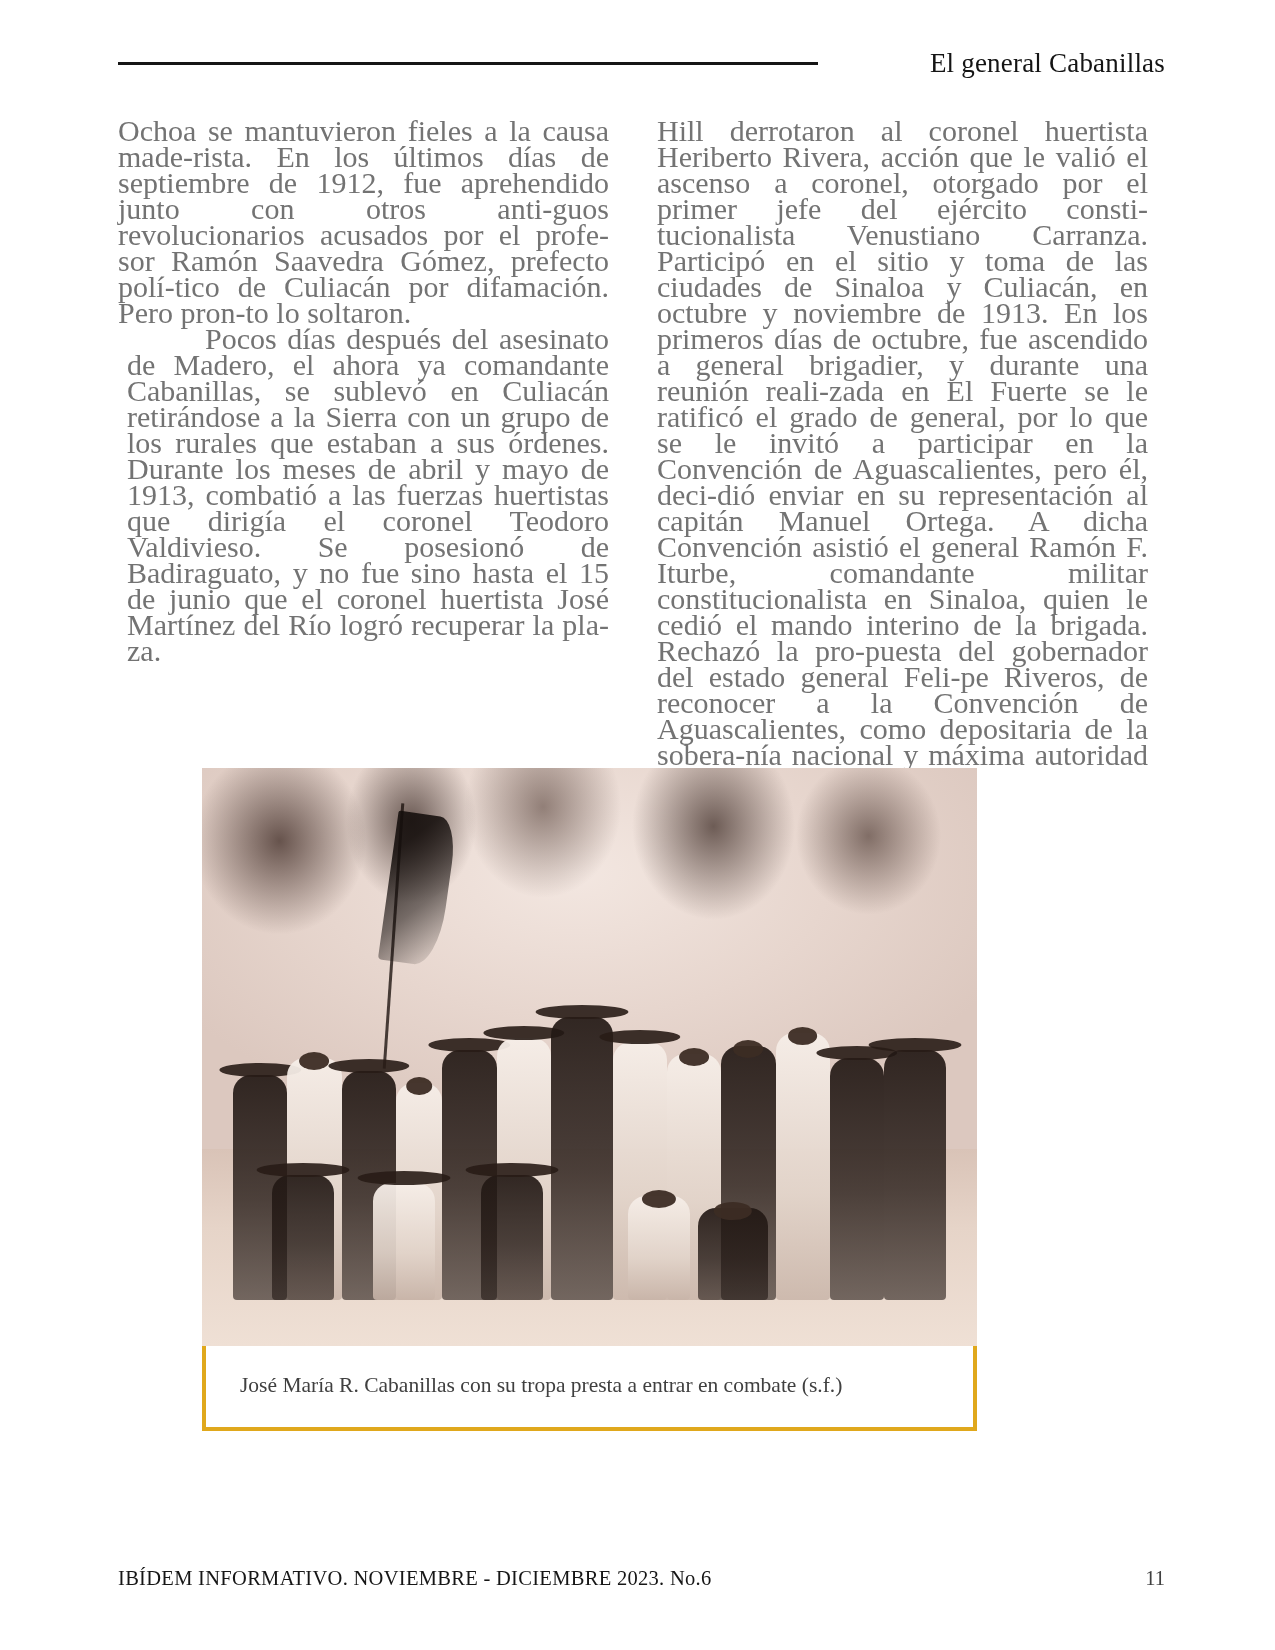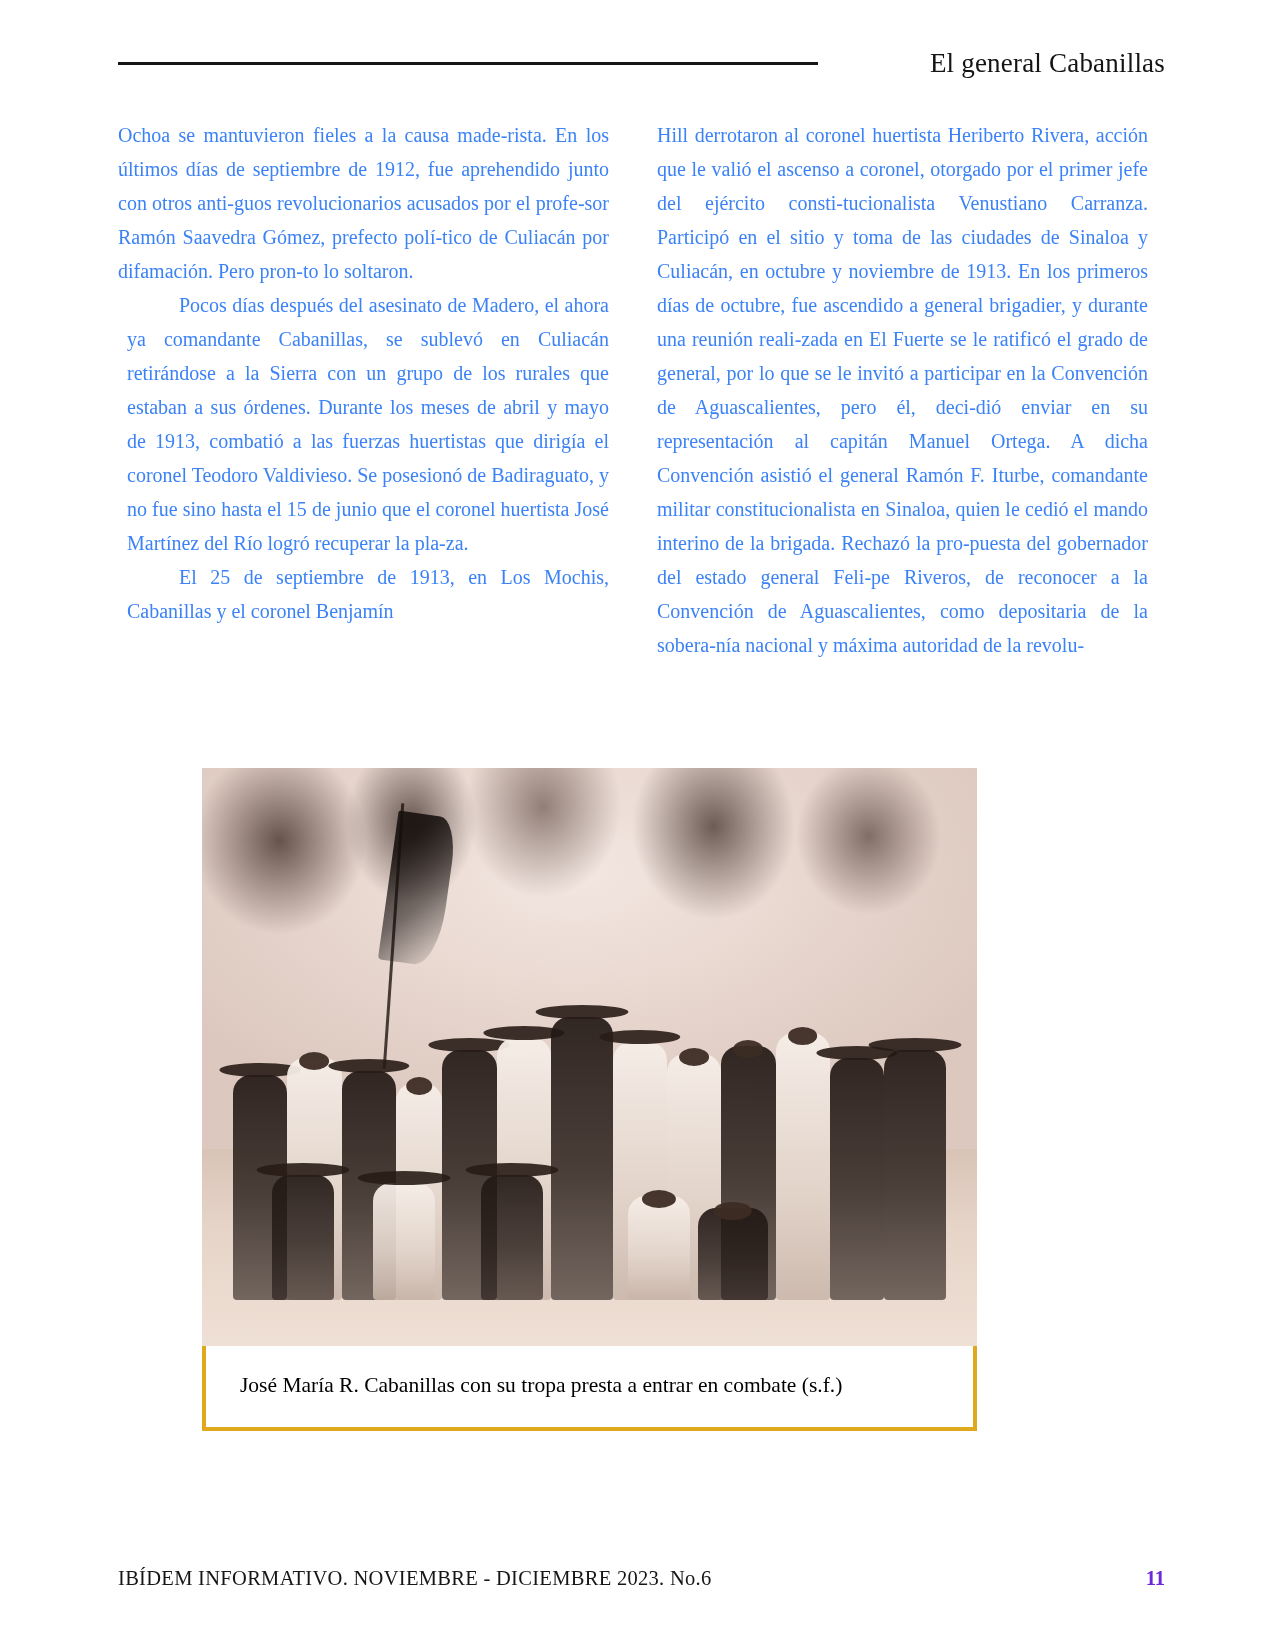--- a/index.html
+++ b/index.html
@@ -56,26 +56,26 @@
     left: 118px;
     width: 1030px;
     display: flex;
     gap: 48px;
   }
   .col {
     width: 491px;
   }
   .col p {
     margin: 0;
-    font-size: 20px;
-    line-height: 34px;
+    font-size: 30px;
+    line-height: 26px;
     text-align: justify;
     text-justify: inter-word;
     hyphens: manual;
-    color: #3b82f6;
+    color: #737373;
   }
   .col p.indent {
     text-indent: 2.6em;
     margin-left: 9px;
   }
 
   
   .figure {
     position: absolute;
     left: 202px;
@@ -171,60 +171,58 @@
     border-top: none;
     background: #ffffff;
     padding: 24px 34px 26px 34px;
     box-sizing: border-box;
     width: 775px;
     margin-top: 0;
   }
   .caption div {
     font-size: 21.5px;
     line-height: 31px;
-    color: #000000;
+    color: #404040;
   }
 
   
   .footer {
     position: absolute;
     left: 118px;
     right: 110px;
     bottom: 60px;
     display: flex;
     align-items: center;
     justify-content: space-between;
     margin-top: 40px;
   }
   .footer-text {
     font-size: 20.5px;
     letter-spacing: 0.3px;
     color: #161616;
   }
   .footer-page {
     font-size: 20.5px;
-    color: #6d28d9;
-    font-weight: bold;
+    color: #404040;
   }
 </style>
 </head>
 <body>
 
 <div class="page">
 
   <div class="header">
     <div class="header-rule"></div>
     <div class="header-title">El general Cabanillas</div>
   </div>
 
   <div class="columns">
     <div class="col">
       <p>Ochoa se mantuvieron fieles a la causa made-rista. En los últimos días de septiembre de 1912, fue aprehendido junto con otros anti-guos revolucionarios acusados por el profe-sor Ramón Saavedra Gómez, prefecto polí-tico de Culiacán por difamación. Pero pron-to lo soltaron.</p>
       <p class="indent">Pocos días después del asesinato de Madero, el ahora ya comandante Cabanillas, se sublevó en Culiacán retirándose a la Sierra con un grupo de los rurales que estaban a sus órdenes. Durante los meses de abril y mayo de 1913, combatió a las fuerzas huertistas que dirigía el coronel Teodoro Valdivieso. Se posesionó de Badiraguato, y no fue sino hasta el 15 de junio que el coronel huertista José Martínez del Río logró recuperar la pla-za.</p>
-      <p class="indent">El 25 de septiembre de 1913, en Los Mochis, Cabanillas y el coronel Benjamín</p>
     </div>
     <div class="col">
       <p>Hill derrotaron al coronel huertista Heriberto Rivera, acción que le valió el ascenso a coronel, otorgado por el primer jefe del ejército consti-tucionalista Venustiano Carranza. Participó en el sitio y toma de las ciudades de Sinaloa y Culiacán, en octubre y noviembre de 1913. En los primeros días de octubre, fue ascendido a general brigadier, y durante una reunión reali-zada en El Fuerte se le ratificó el grado de general, por lo que se le invitó a participar en la Convención de Aguascalientes, pero él, deci-dió enviar en su representación al capitán Manuel Ortega. A dicha Convención asistió el general Ramón F. Iturbe, comandante militar constitucionalista en Sinaloa, quien le cedió el mando interino de la brigada. Rechazó la pro-puesta del gobernador del estado general Feli-pe Riveros, de reconocer a la Convención de Aguascalientes, como depositaria de la sobera-nía nacional y máxima autoridad de la revolu-</p>
     </div>
   </div>
 
   <div class="figure">
     <div class="photo">
       <div class="sky"></div>
       <div class="trees"></div>

